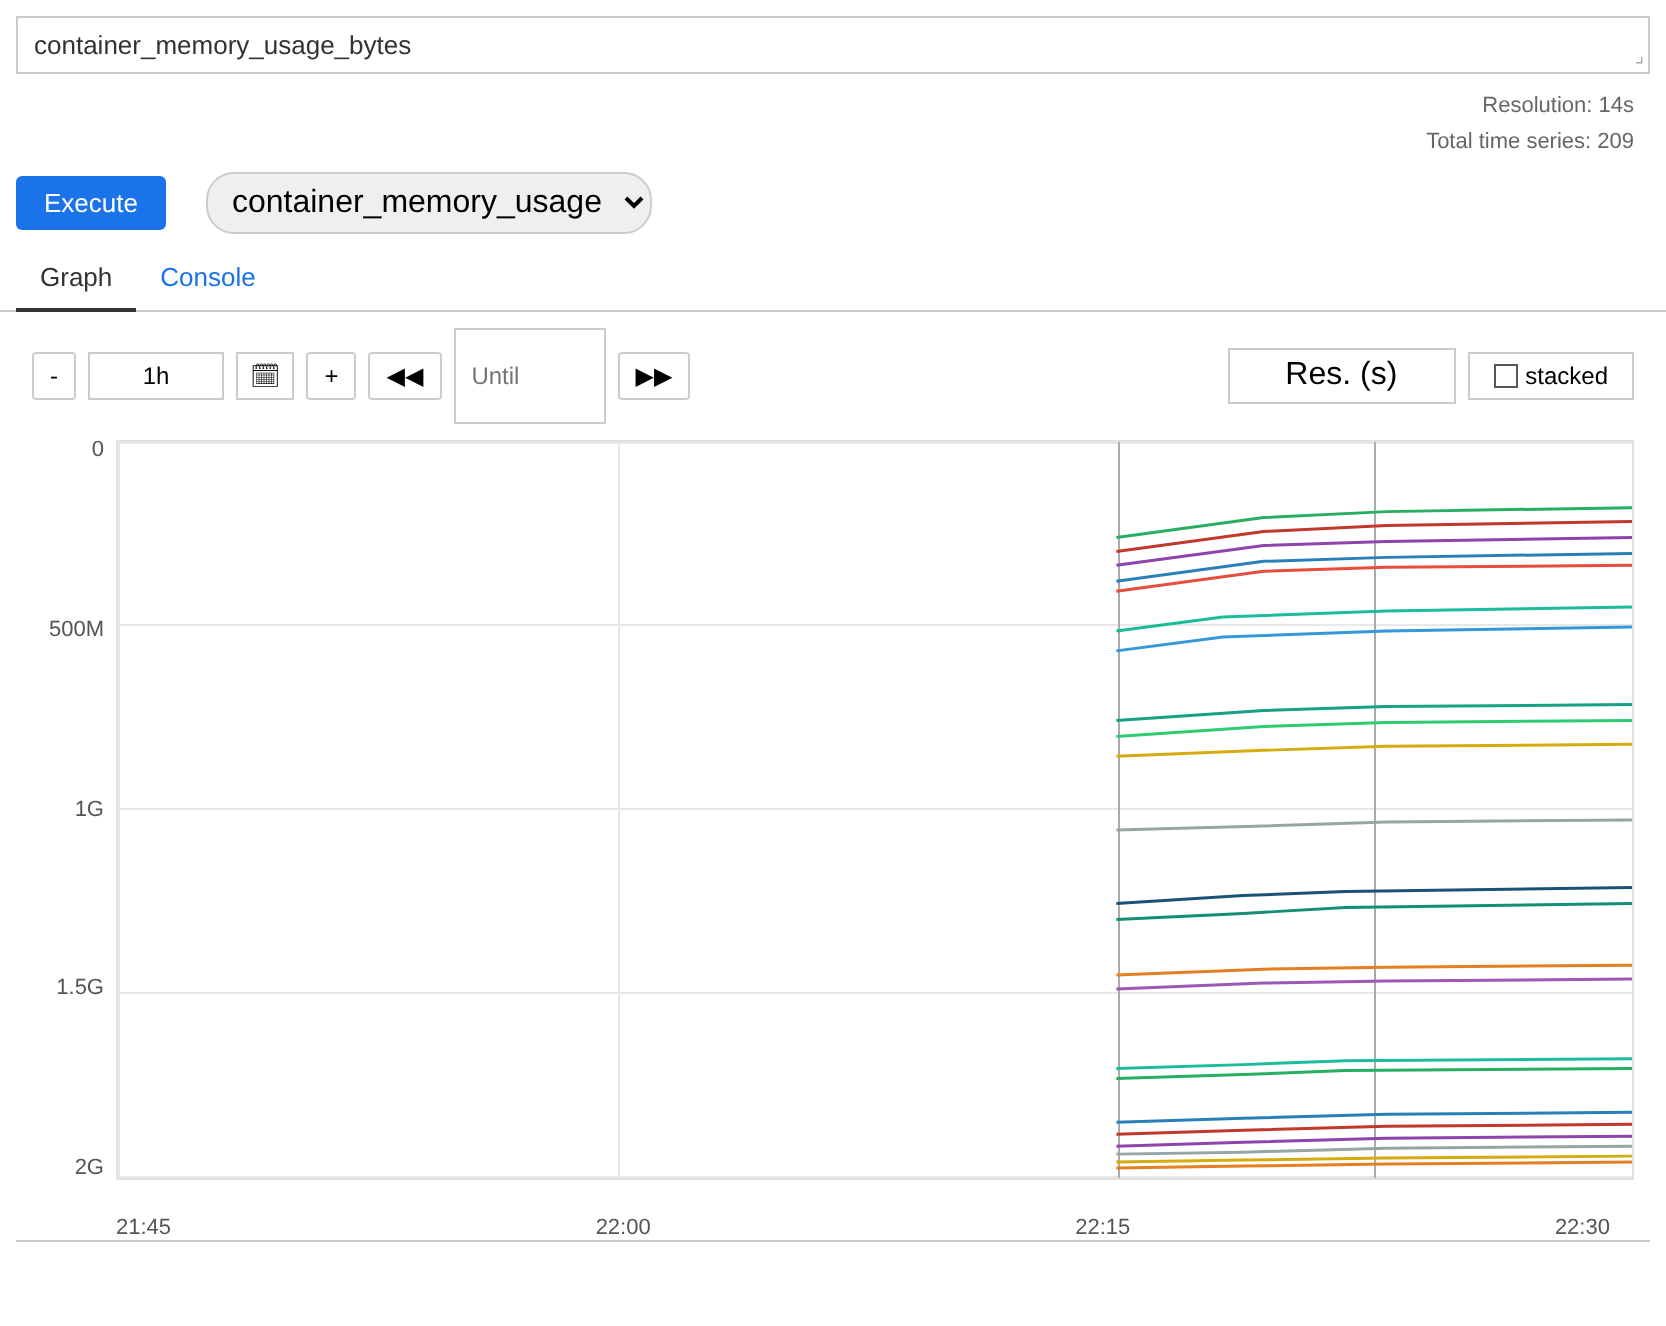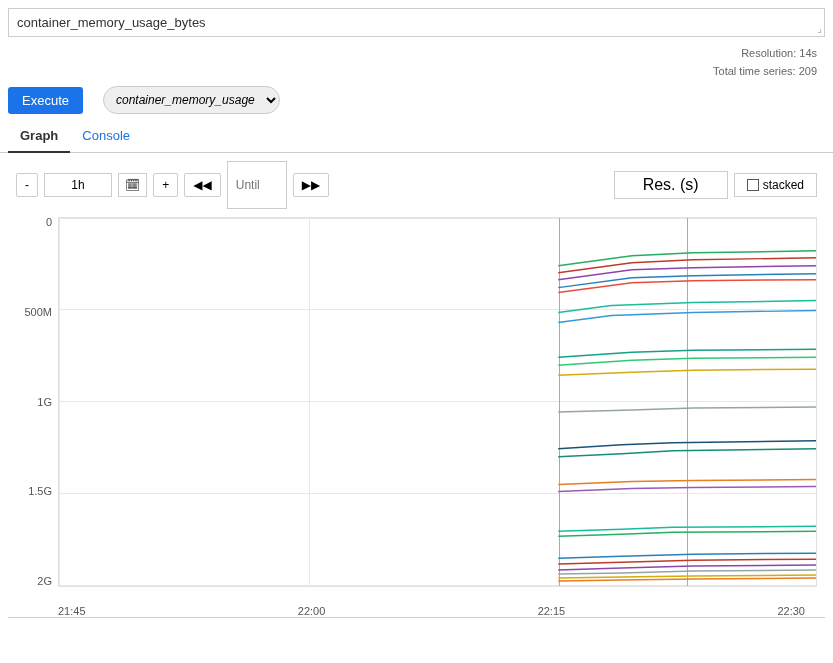--- a/index.html
+++ b/index.html
@@ -52,42 +52,41 @@
       color: #fff;
       border: none;
       padding: 6px 14px;
       font-size: 13px;
       cursor: pointer;
       border-radius: 3px;
     }
     .metric-select {
       border: 1px solid #ccc;
       padding: 5px 8px;
-      font-size: 12px;
+      font-size: 16px;
       border-radius: 14px;
       min-width: 160px;
       cursor: pointer;
-      font-style: italic;
     }
     .tabs {
       display: flex;
       border-bottom: 1px solid #ccc;
       padding: 0 8px;
     }
     .tab {
       padding: 8px 12px;
       cursor: pointer;
       font-size: 13px;
       color: #333;
       border-bottom: 2px solid transparent;
       margin-bottom: -1px;
     }
     .tab.active {
       border-bottom: 2px solid #333;
-      font-weight: 700;
+      font-weight: 400;
     }
     .tab.console {
       color: #1a73e8;
       text-align: right;
     }
     .graph-controls {
       display: flex;
       align-items: center;
       padding: 8px 16px;
       gap: 6px;
@@ -111,21 +110,21 @@
       border: 1px solid #ccc;
       background: #fff;
       padding: 4px 6px;
       cursor: pointer;
       font-size: 12px;
     }
     .until-input {
       border: 1px solid #ccc;
       padding: 16px 8px;
       font-size: 12px;
-      width: 60px;
+      width: 76px;
       color: #999;
     }
     .res-btn {
       border: 1px solid #ccc;
       background: #fff;
       padding: 4px 28px;
       cursor: pointer;
       font-size: 16px;
       margin-left: auto;
     }

